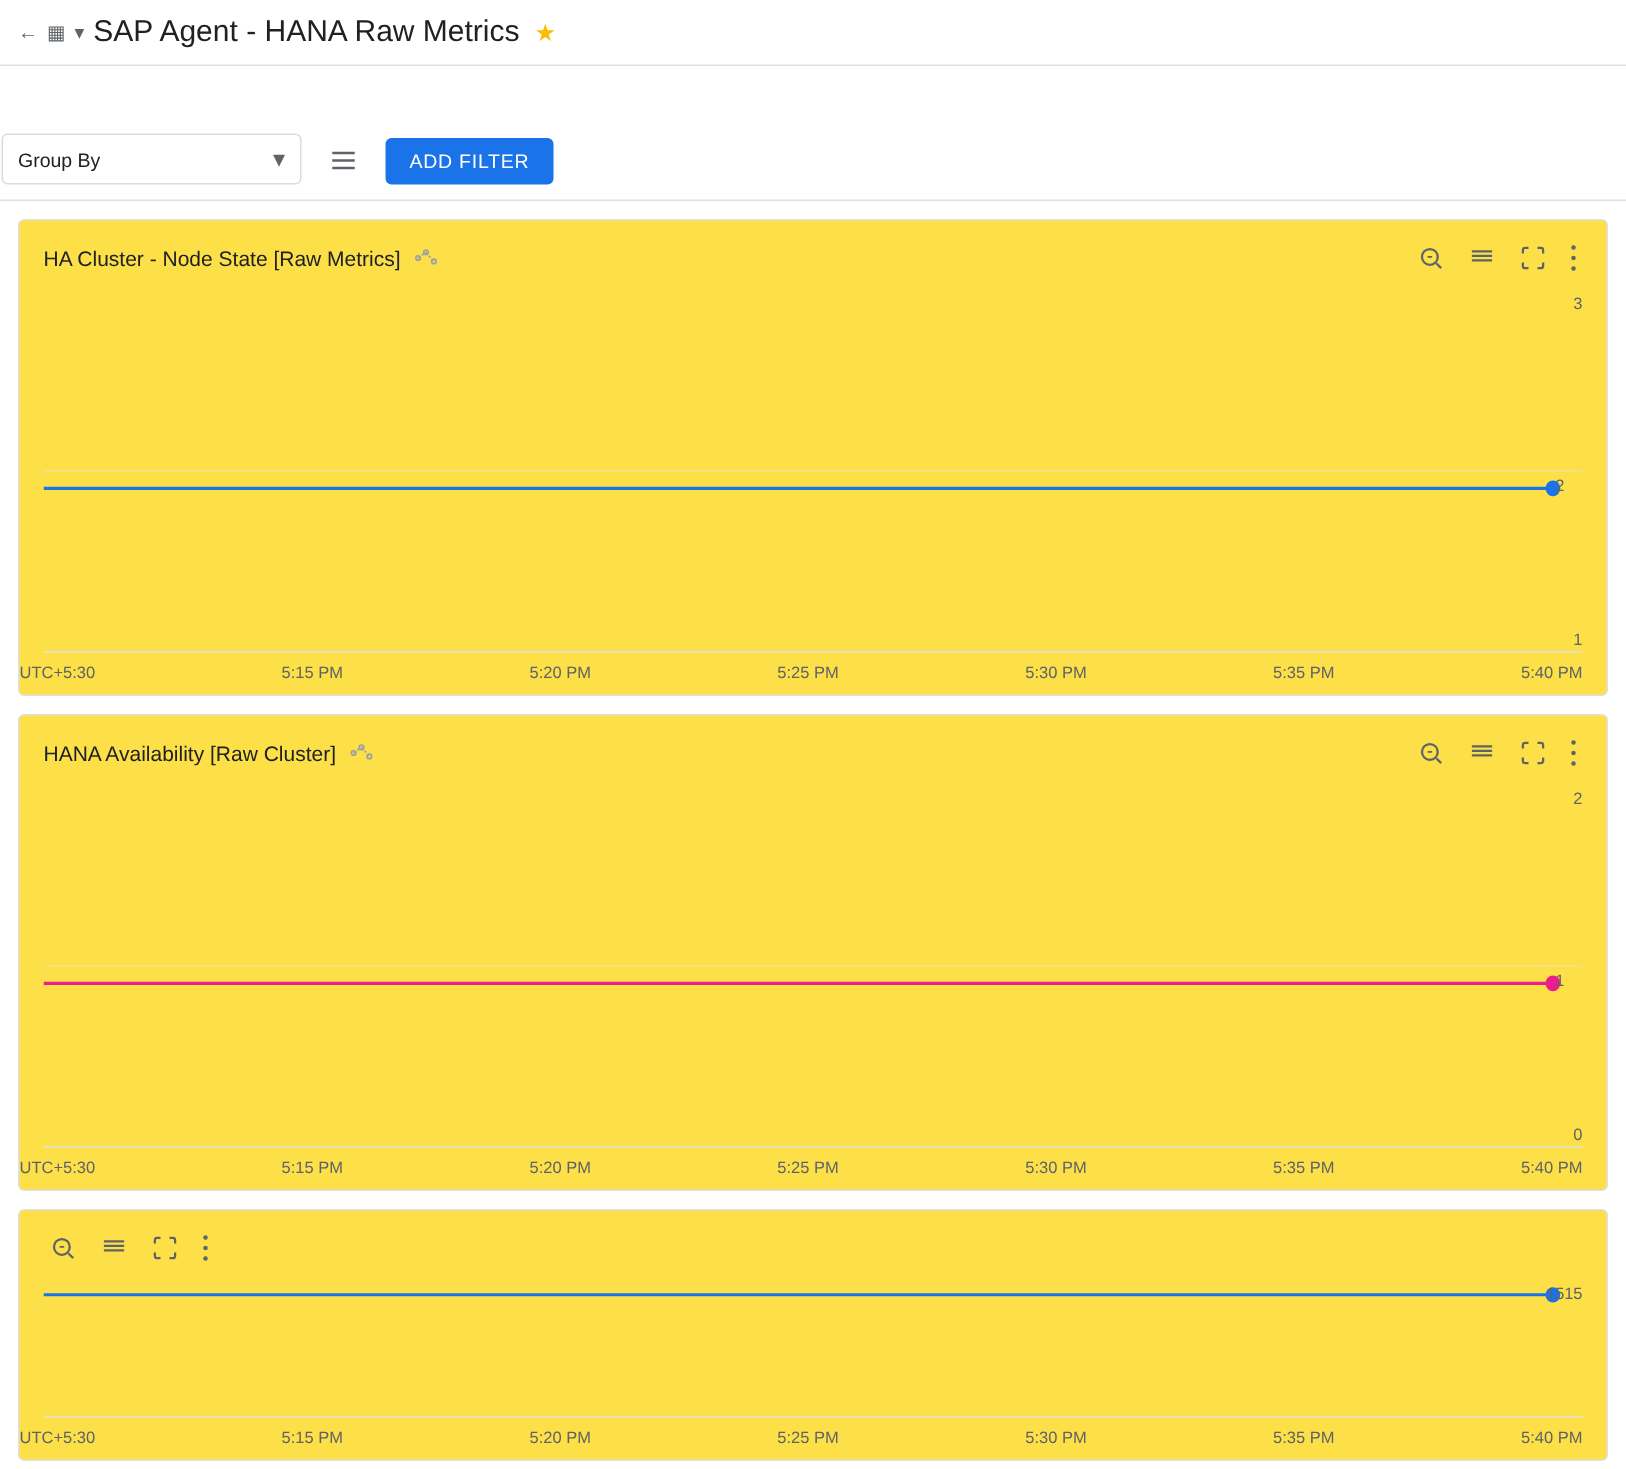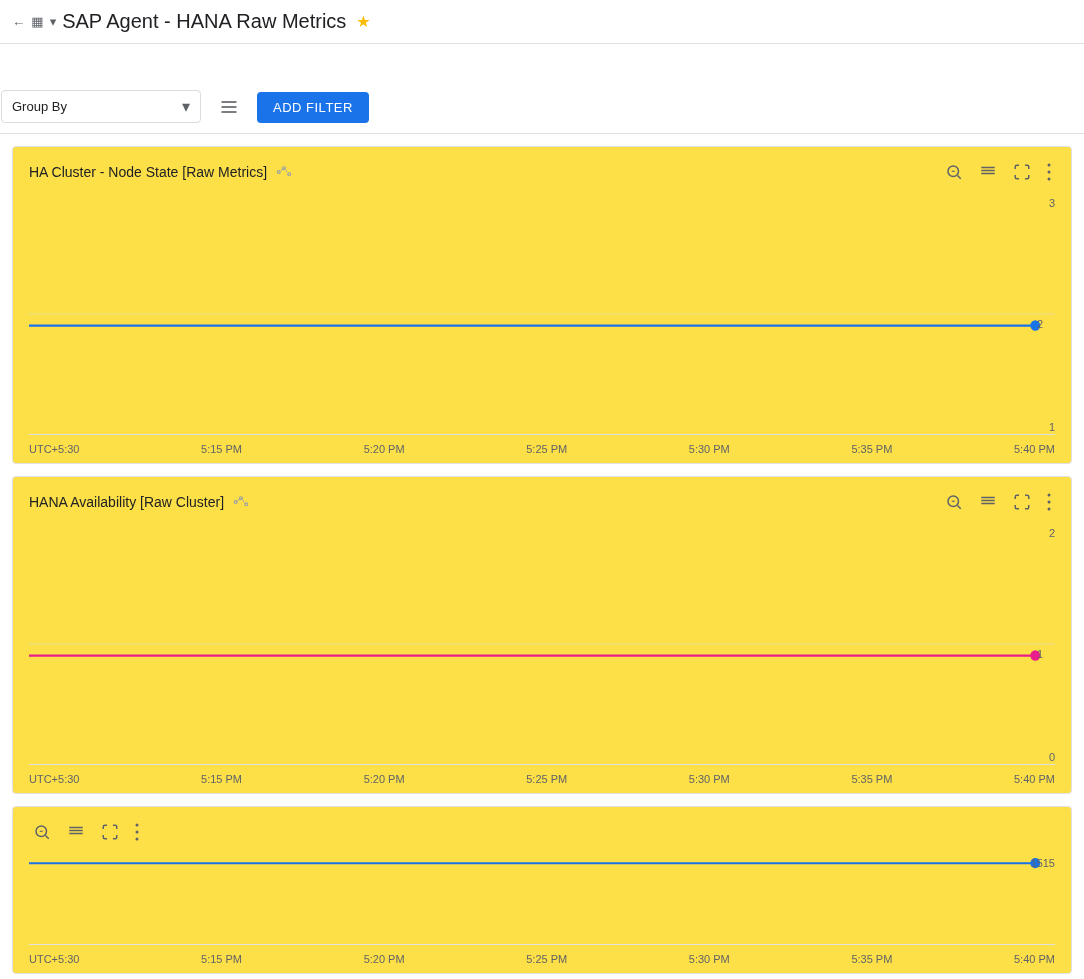--- a/index.html
+++ b/index.html
@@ -112,21 +112,21 @@
       position: absolute;
       bottom: 28px;
       left: 16px;
       right: 16px;
       height: 1px;
       background: #e0e0e0;
     }
     .x-ticks {
       position: absolute;
       bottom: 8px;
-      left: 16px;
+      left: 0;
       right: 16px;
       display: flex;
       justify-content: space-between;
     }
     .x-tick { font-size: 11px; color: #5f6368; }
 
     
     .chart-line-area {
       position: absolute;
       left: 16px;

